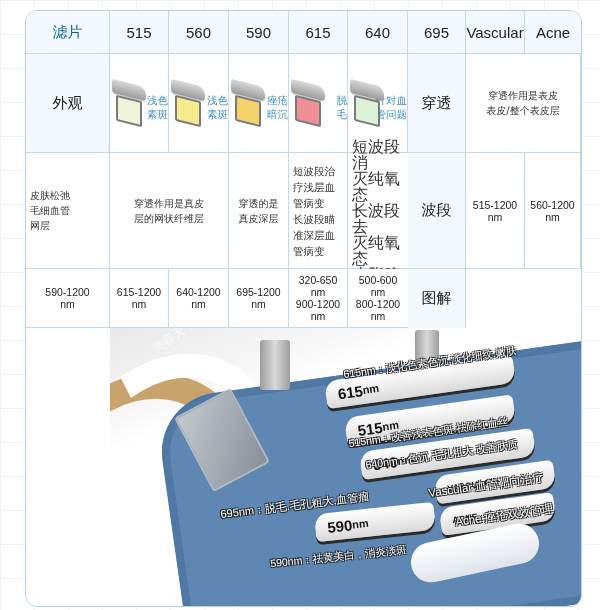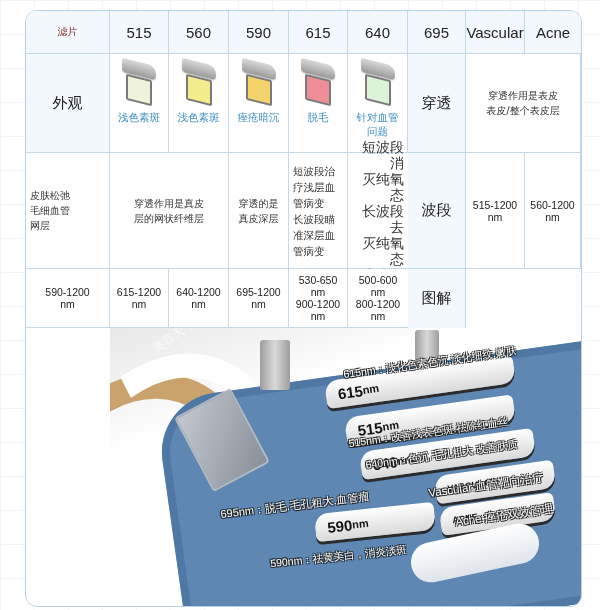--- a/index.html
+++ b/index.html
@@ -24,24 +24,24 @@
     grid-template-rows: 43px 99px 116px 59px 278px;
     width:100%; height:100%;
   }
   .cell {
     border-right:1px solid #c3d9ea; border-bottom:1px solid #c3d9ea;
     display:flex; align-items:center; justify-content:center;
     text-align:center; box-sizing:border-box; background:#fff;
   }
   .cell.last-col { border-right:none; }
   .cell.last-row { border-bottom:none; }
-  .head { background:#f2f8fd; font-size:10px; color:#7f1d1d; }
+  .head { background:#f2f8fd; font-size:15px; color:#0369a1; }
   .rowhead { background:#f2f8fd; font-size:15px; color:#222; }
   .colhead { background:#f2f8fd; font-size:15px; color:#222; font-family:"Liberation Sans", sans-serif; }
-  .looks { flex-direction:column; justify-content:flex-start; padding-top:8px; }
+  .looks { flex-direction:row; justify-content:flex-start; padding-top:8px;text-align:right; }
   .filter-icon {
     width:38px; height:40px; position:relative; margin-bottom:8px;
   }
   .filter-icon .head-part {
     position:absolute; left:2px; top:0; width:34px; height:14px;
     background:linear-gradient(180deg,#d9d9d9,#9a9a9a);
     border-radius:3px 8px 4px 4px; transform:skewY(14deg);
     box-shadow:0 1px 1px rgba(0,0,0,.25);
   }
   .filter-icon .glass {
@@ -212,21 +212,21 @@
       <div style="text-align:left; font-size:10.5px; line-height:16px;">
         <div>短波段治</div>
         <div>疗浅层血</div>
         <div>管病变</div>
         <div>长波段瞄</div>
         <div>准深层血</div>
         <div>管病变</div>
       </div>
     </div>
     <div class="cell pen left last-col">
-      <div style="text-align:right; font-size:14px; line-height:16px;">
+      <div style="text-align:left; font-size:16px; line-height:16px;">
         <div>短波段消</div>
         <div>灭纯氧态</div>
         <div>长波段去</div>
         <div>灭纯氧态</div>
         <div>皮脂腺</div>
       </div>
     </div>
 
     <div class="cell rowhead">
         <span>波段</span>
@@ -262,21 +262,21 @@
         </div>
       </div>
     <div class="cell band">
         <div>
           <div>695-1200</div>
           <div>nm</div>
         </div>
       </div>
     <div class="cell band">
         <div>
-          <div>530-650</div>
+          <div>320-650</div>
           <div>nm</div>
           <div>900-1200</div>
           <div>nm</div>
         </div>
       </div>
     <div class="cell band last-col">
         <div>
           <div>500-600</div>
           <div>nm</div>
           <div>800-1200</div>

